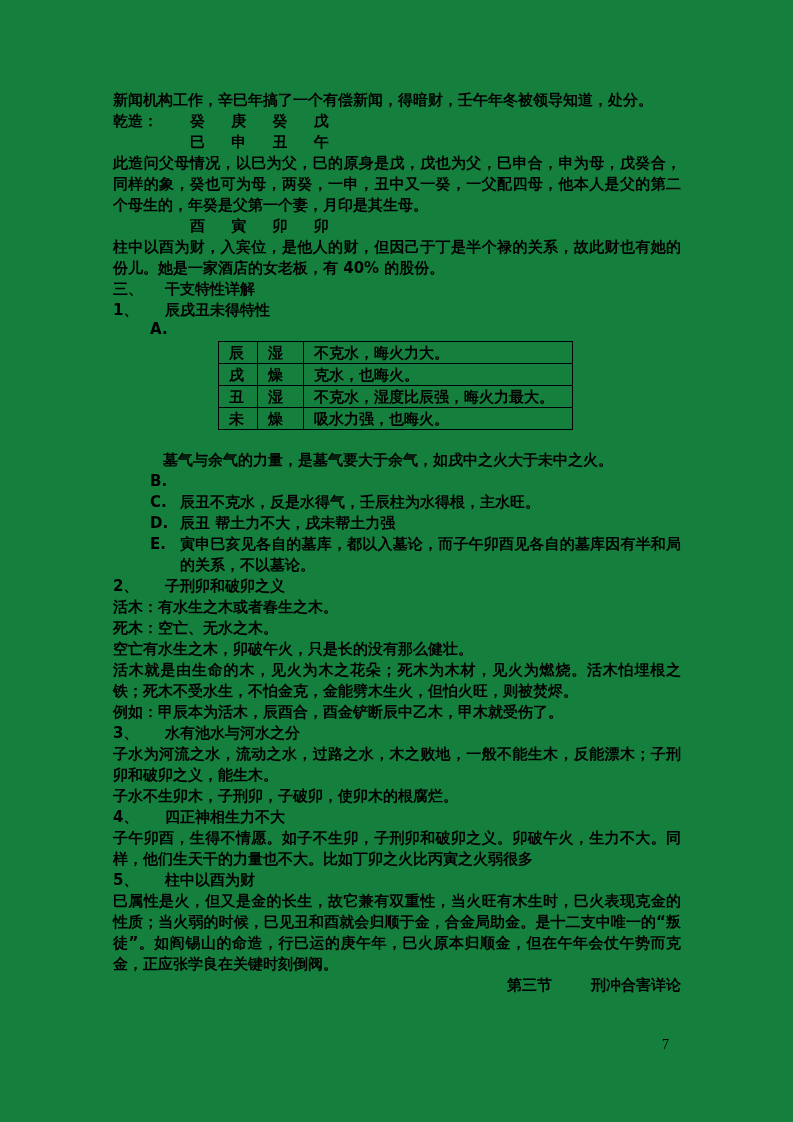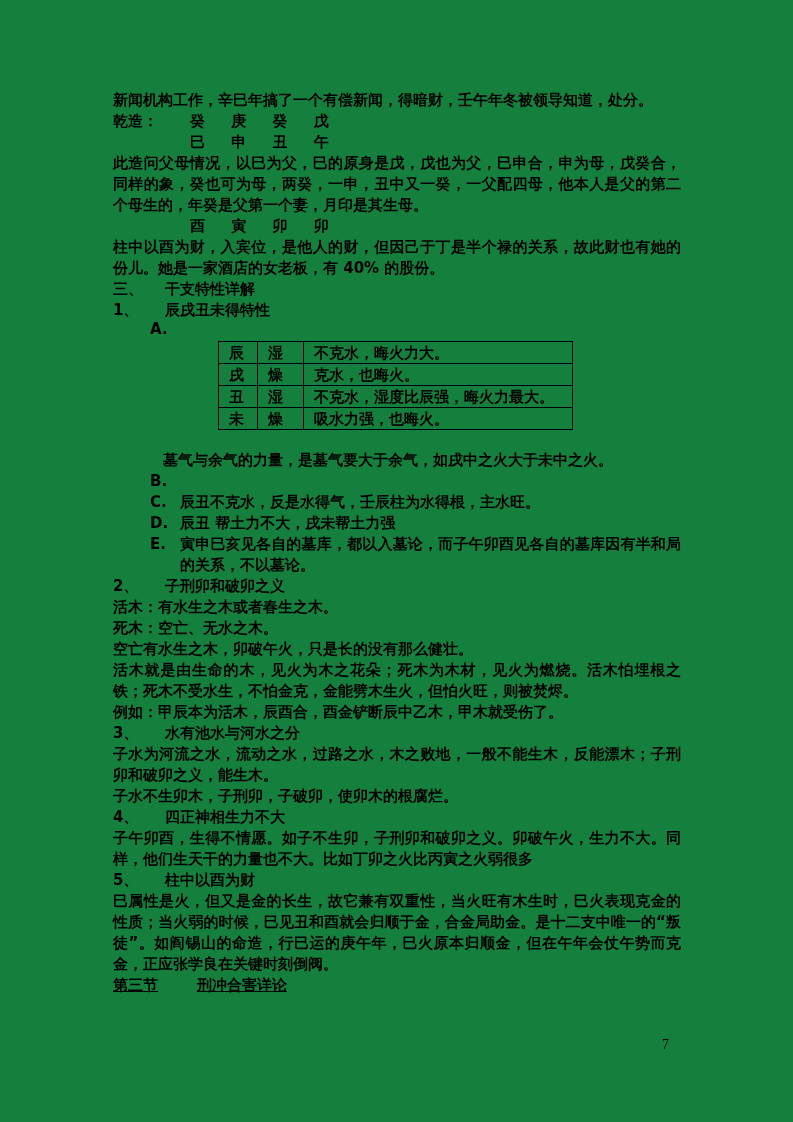--- a/index.html
+++ b/index.html
@@ -43,21 +43,21 @@
     overflow:hidden;
     white-space:nowrap;
   }
   td.c-zhi{width:28px;}
   td.c-prop{width:35px;}
   td.c-desc{width:258px;padding-left:12px;}
   .para-a{padding-left:50px;margin-top:20px;}
   .abc{display:flex;padding-left:37px;}
   .abc-label{width:30px;flex-shrink:0;}
   .abc-text{flex:1;text-align:justify;}
-  .footer-line{text-align:left;text-decoration:underline;}
+  .footer-line{text-align:right;}
   .footer-gap{display:inline-block;width:39px;}
   .page-num{
     position:absolute;
     left:662px;top:1036px;
     font-family:"Liberation Serif","DejaVu Serif",serif;
     font-weight:400;
     font-size:14px;
     line-height:18px;
   }
 </style>

